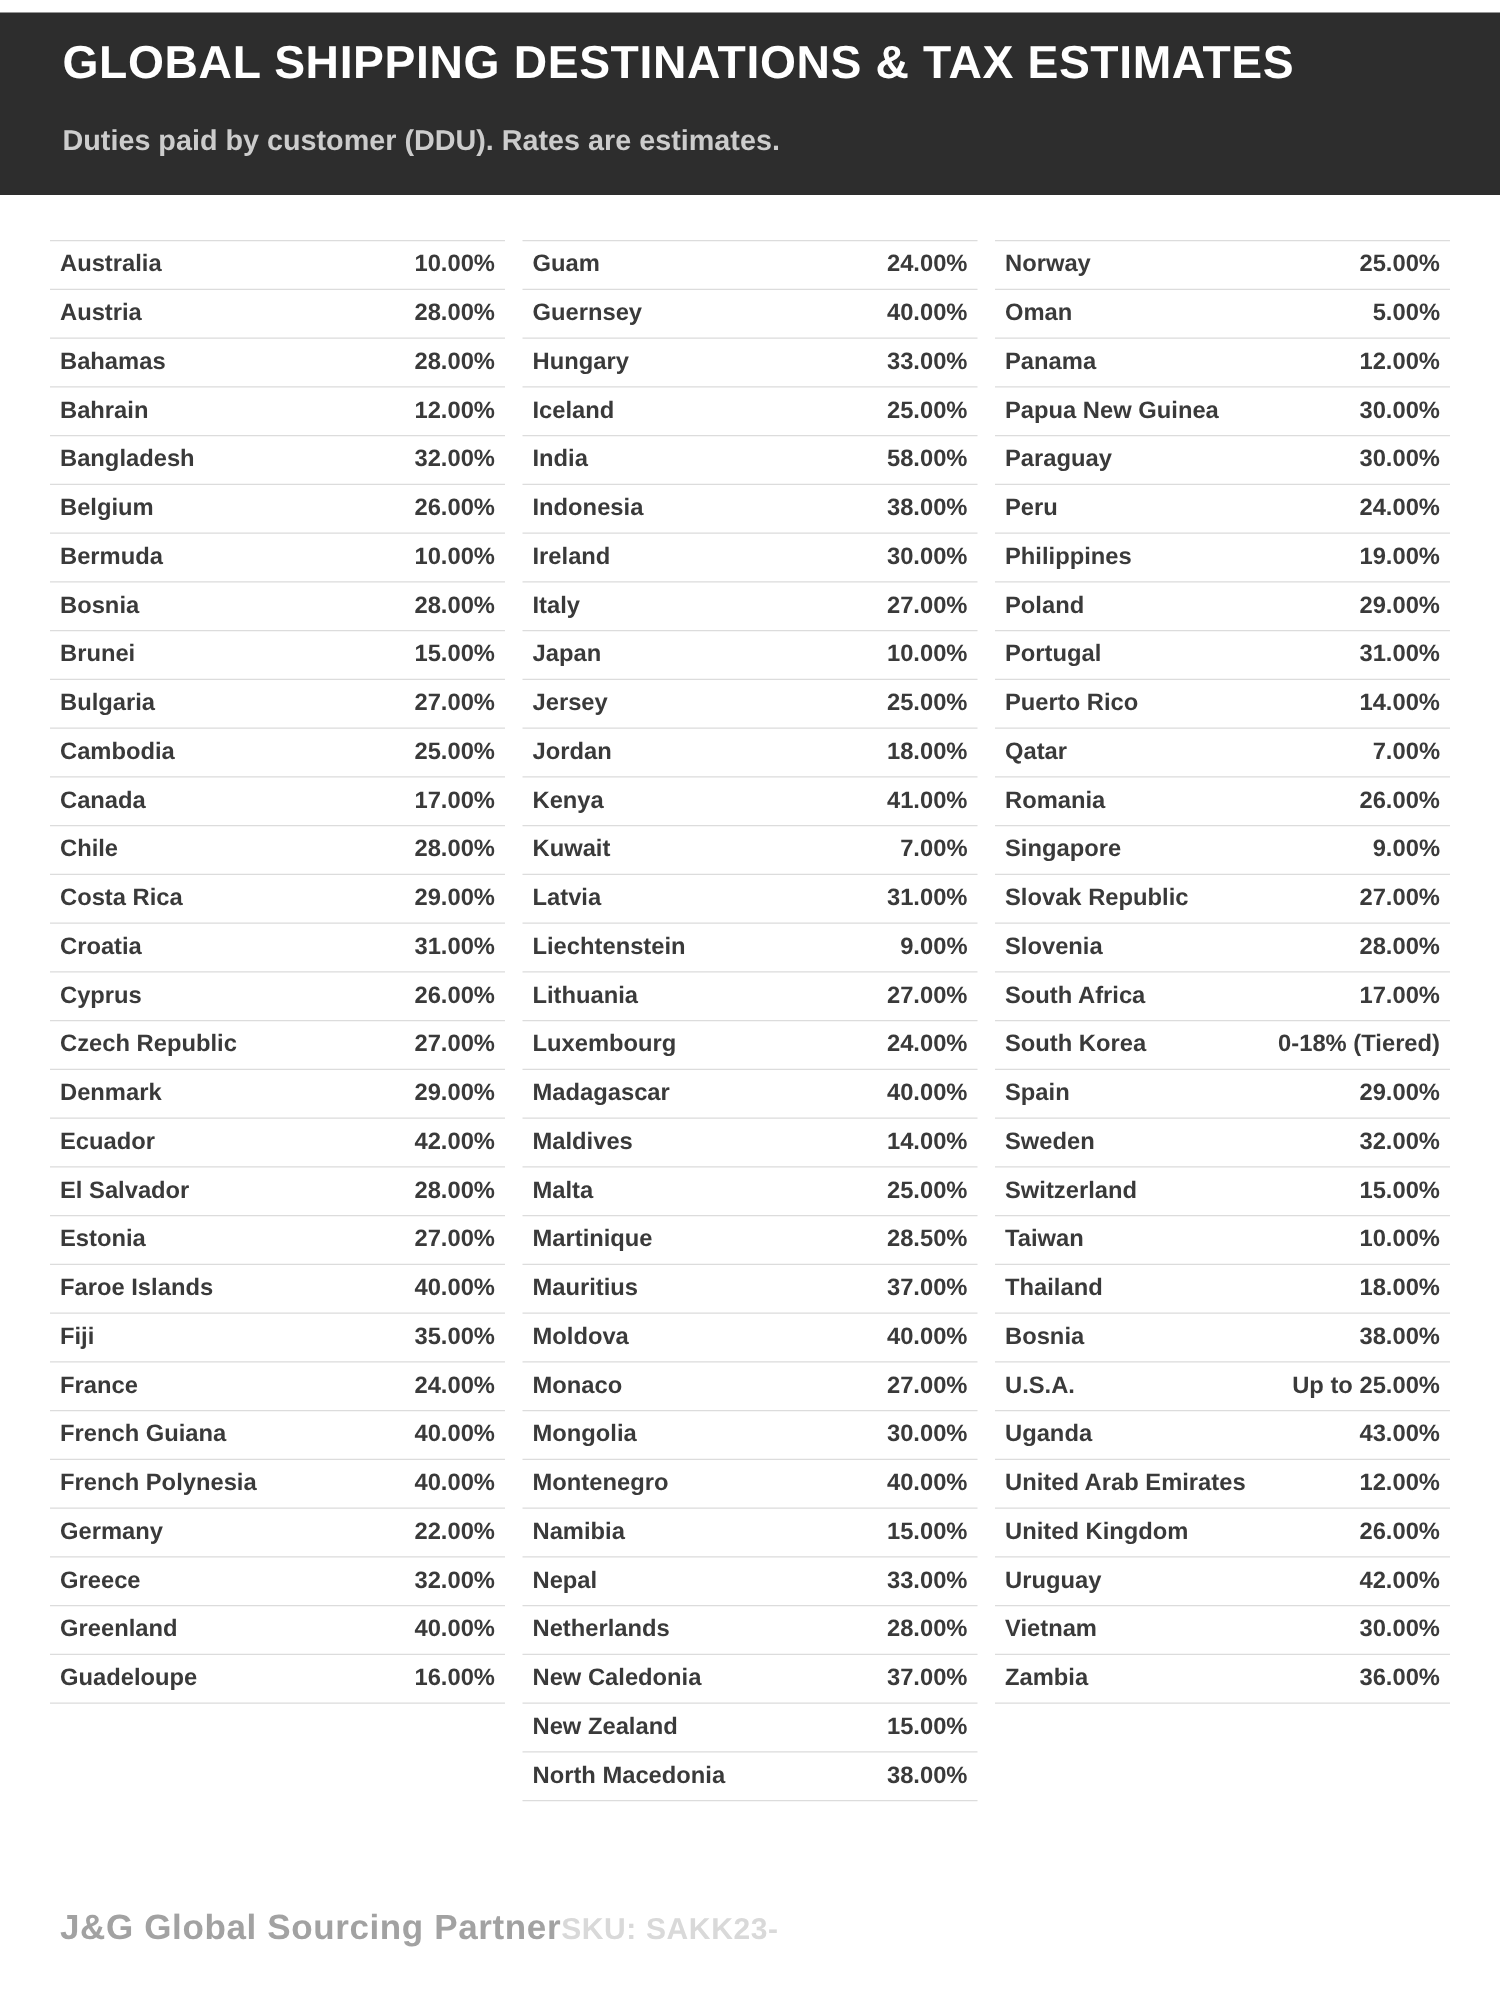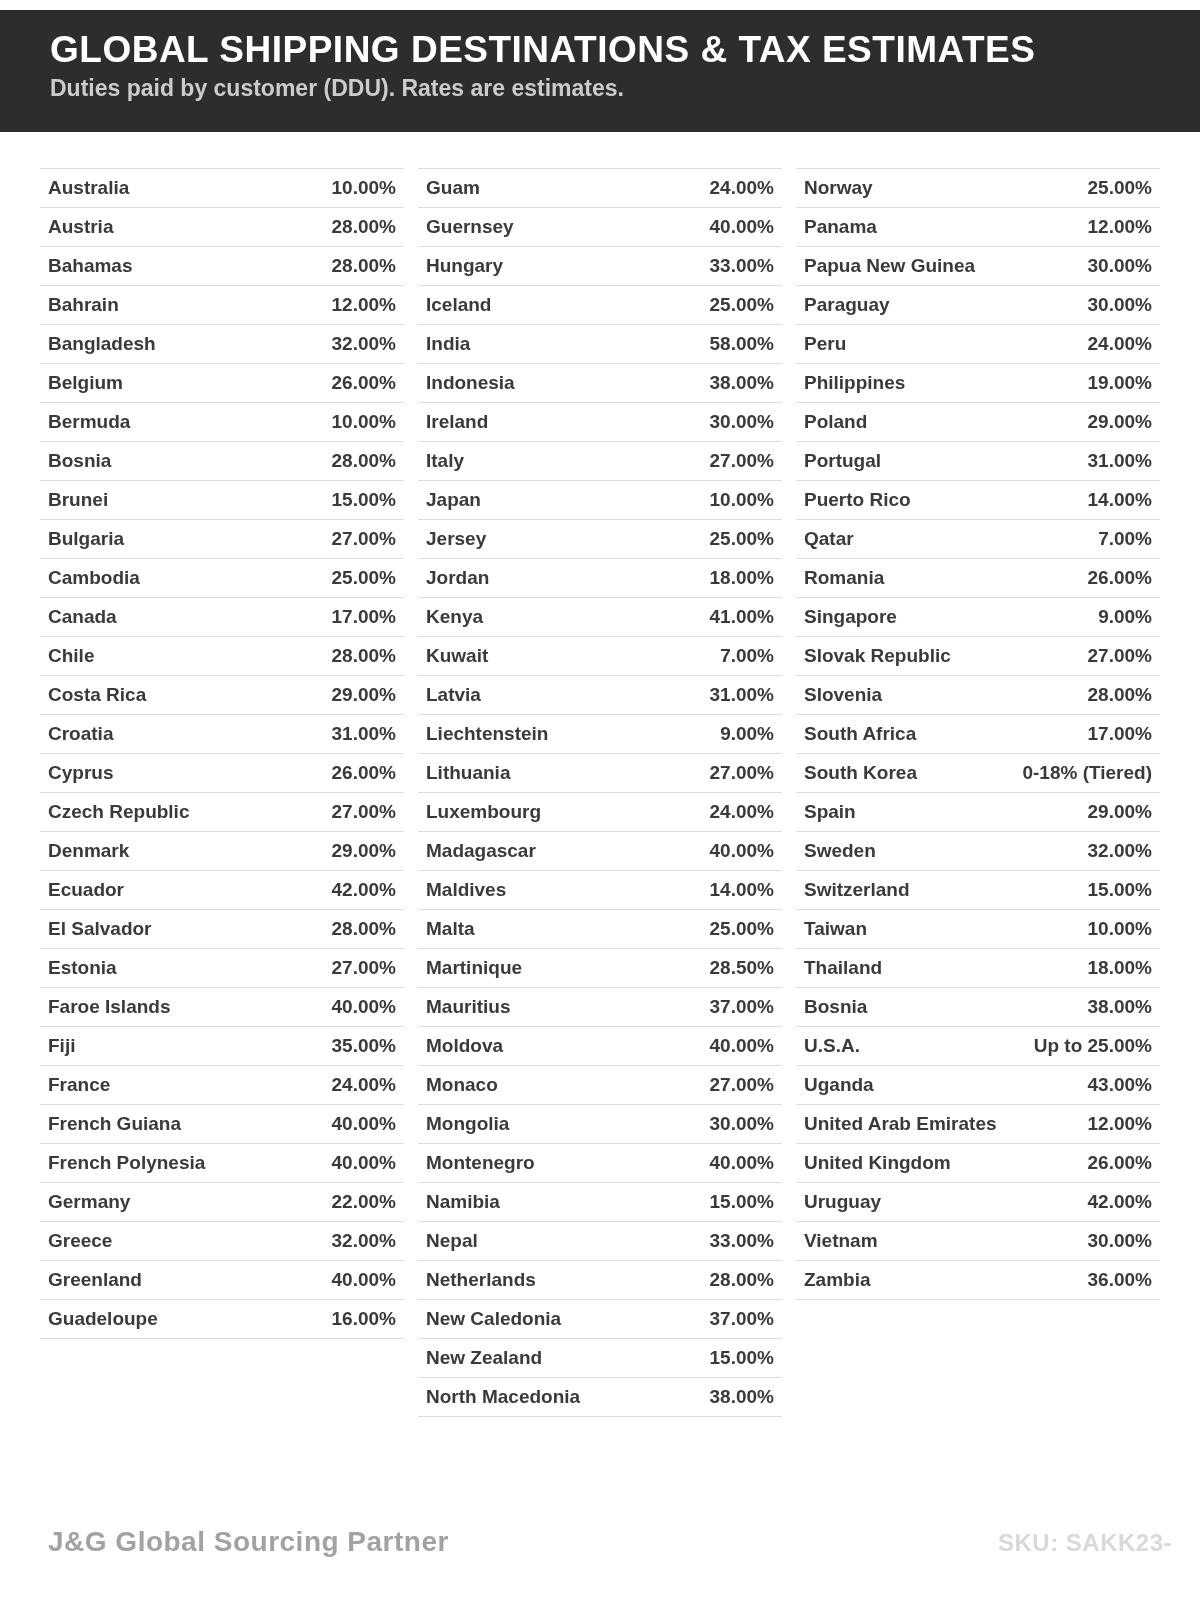--- a/index.html
+++ b/index.html
@@ -20,21 +20,21 @@
     color: #ffffff;
     font-size: 37px;
     font-weight: 800;
     letter-spacing: 0.5px;
     line-height: 1.1;
   }
   .header-subtitle {
     color: #cccccc;
     font-size: 23px;
     font-weight: 700;
-    margin-top: 4px;
+    margin-top: 28px;
   }
 
   .table-area {
     display: flex;
     gap: 14px;
     padding: 0 40px;
     margin-top: 36px;
     align-items: flex-start;
     justify-content: center;
   }
@@ -61,21 +61,21 @@
     font-size: 19px;
     font-weight: 700;
     color: #3a3a3a;
     text-align: right;
     white-space: nowrap;
   }
 
   .footer {
     margin-top: auto;
     display: flex;
-    justify-content: space-between;
+    justify-content: flex-start;
     align-items: baseline;
     padding: 0 28px 42px 48px;
   }
   .brand {
     color: #a2a2a2;
     font-size: 28px;
     font-weight: 800;
     letter-spacing: 0.5px;
   }
   .sku {
@@ -345,20 +345,24 @@
         <span class="country">North Macedonia</span>
         <span class="rate">38.00%</span>
       </div>
     </div>
   <div class="rate-column">
       <div class="row">
         <span class="country">Norway</span>
         <span class="rate">25.00%</span>
       </div>
       <div class="row">
+        <span class="country">Oman</span>
+        <span class="rate">5.00%</span>
+      </div>
+      <div class="row">
         <span class="country">Panama</span>
         <span class="rate">12.00%</span>
       </div>
       <div class="row">
         <span class="country">Papua New Guinea</span>
         <span class="rate">30.00%</span>
       </div>
       <div class="row">
         <span class="country">Paraguay</span>
         <span class="rate">30.00%</span>

